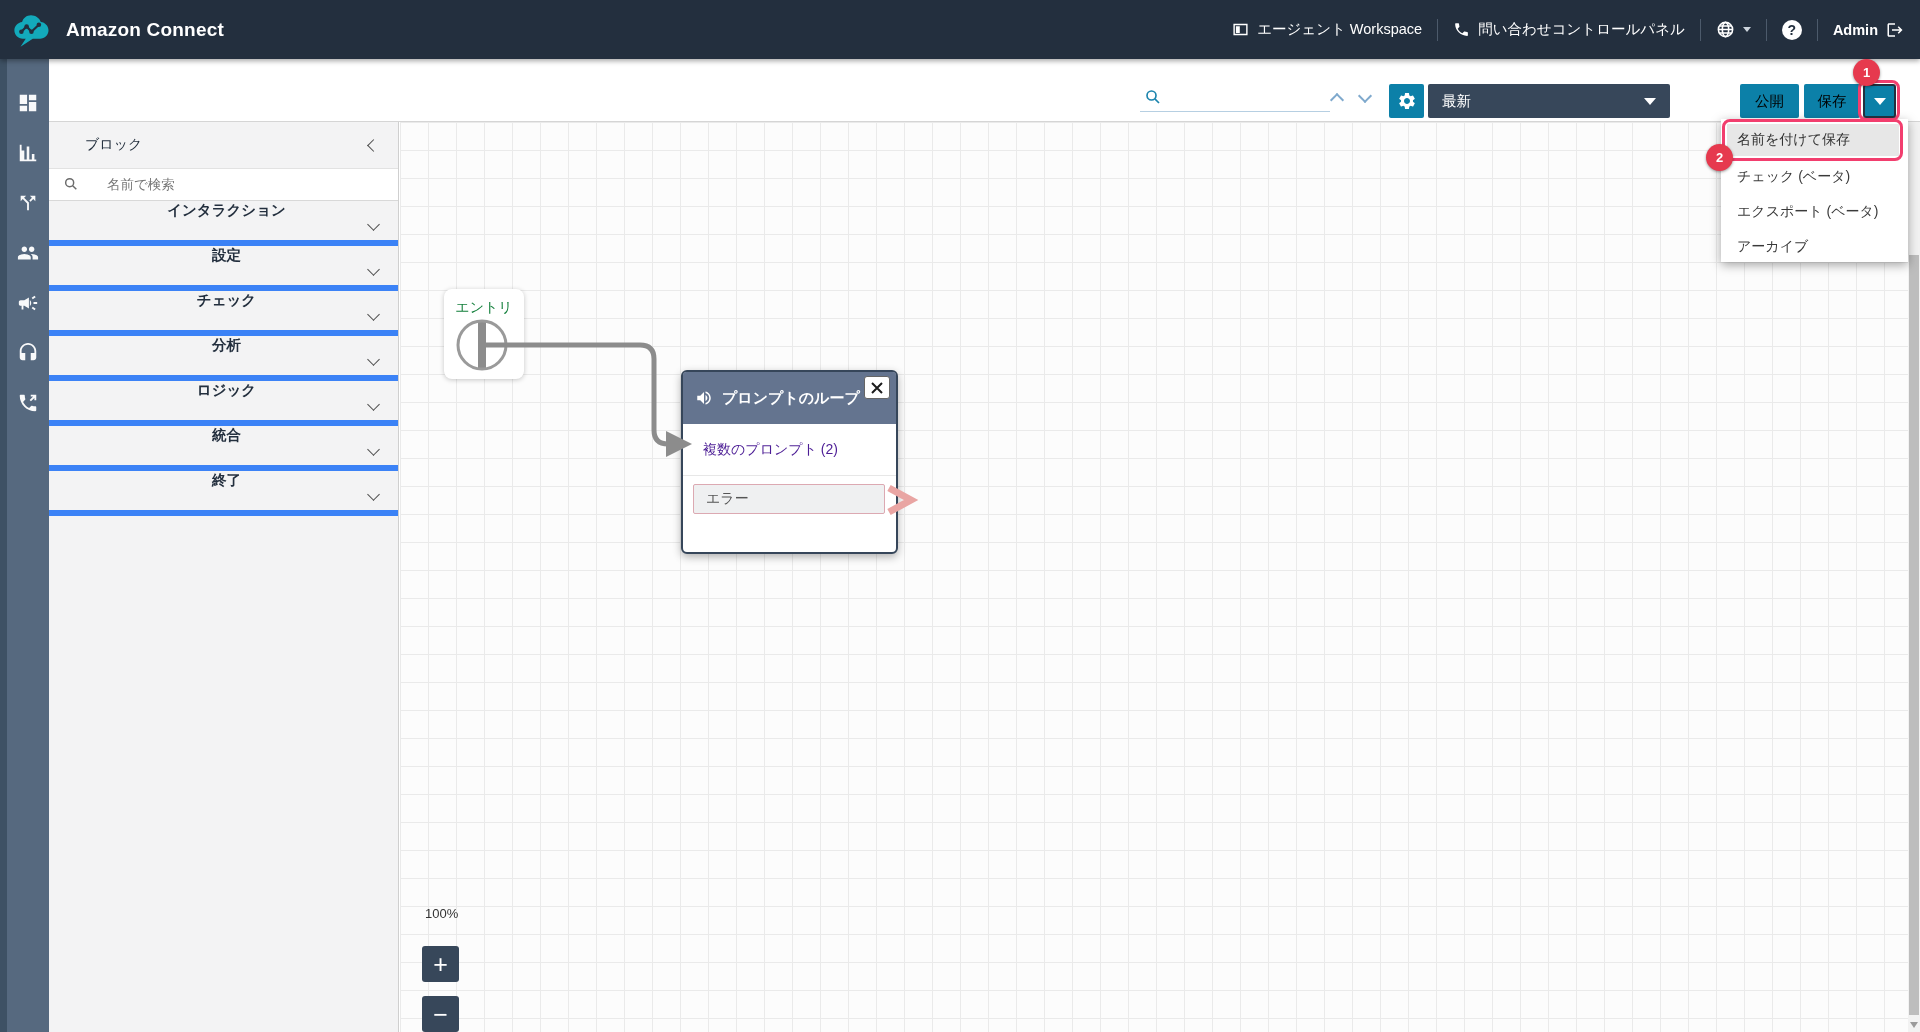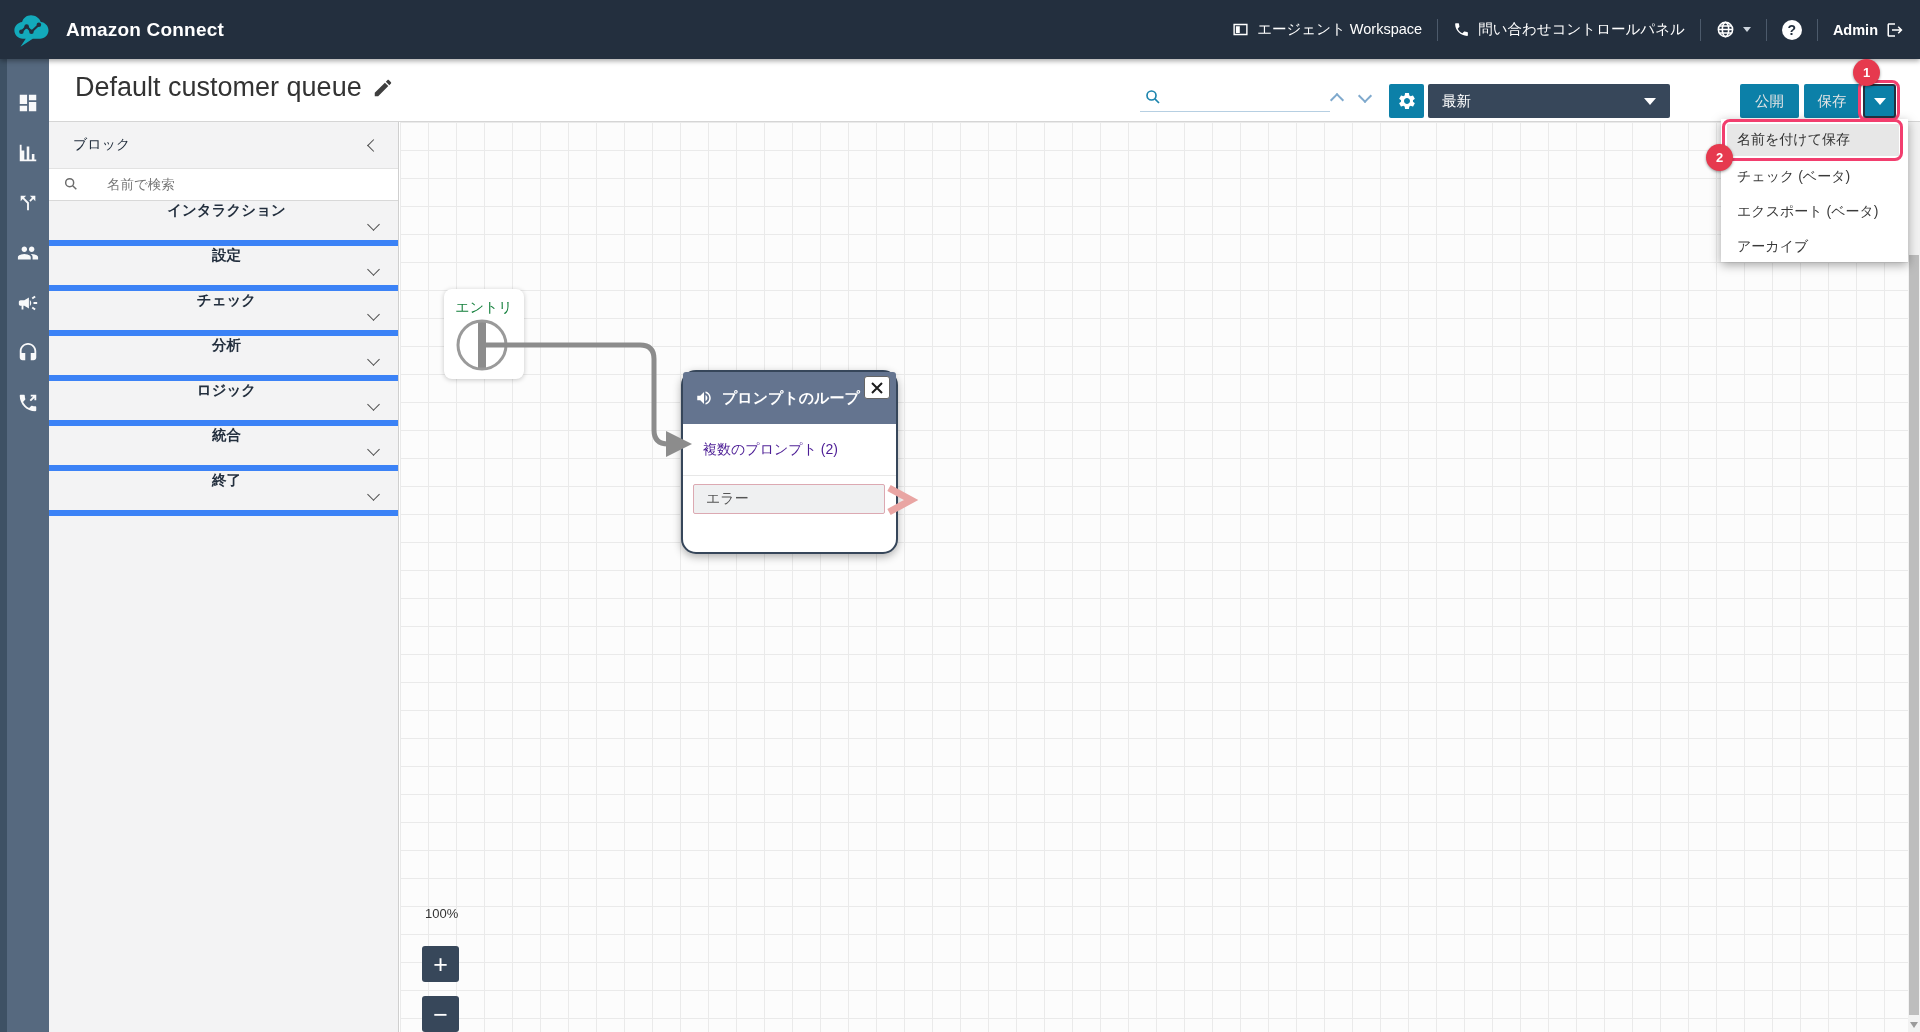--- a/index.html
+++ b/index.html
@@ -34,32 +34,32 @@
     border-bottom:1px solid #b6cfe2;background:transparent;padding:0 0 0 28px;font-size:14px;z-index:25;box-sizing:border-box;}
   .flow-search-icon{position:absolute;left:1144px;top:88px;z-index:26;}
   .chev{display:inline-block;border:solid #7fa9cd;border-width:0 2px 2px 0;padding:4px;}
   .chev-up{position:absolute;left:1332px;top:95px;transform:rotate(-135deg);z-index:25;cursor:pointer;}
   .chev-down{position:absolute;left:1360px;top:91px;transform:rotate(45deg);z-index:25;cursor:pointer;}
   .gear-btn{position:absolute;left:1389px;top:84px;width:35px;height:34px;background:#0c80a8;border-radius:2px;
     display:flex;align-items:center;justify-content:center;z-index:25;cursor:pointer;}
   .version-select{position:absolute;left:1428px;top:84px;width:242px;height:34px;background:#37475a;color:#fff;
     border-radius:2px;display:flex;align-items:center;padding:0 14px;font-size:14.5px;z-index:25;cursor:pointer;box-sizing:border-box;}
   .version-caret{margin-left:auto;width:0;height:0;border-left:6px solid transparent;border-right:6px solid transparent;border-top:7px solid #fff;}
-  .teal-btn{position:absolute;top:84px;height:34px;background:#0c80a8;color:#e5e5e5;border:none;border-radius:2px;
+  .teal-btn{position:absolute;top:84px;height:34px;background:#0c80a8;color:#000000;border:none;border-radius:2px;
     font-size:14.5px;font-family:inherit;cursor:pointer;z-index:25;}
   .publish-btn{left:1740px;width:59px;}
   .save-btn{left:1804px;width:56px;}
   .caret-btn{position:absolute;left:1863px;top:84px;width:33px;height:34px;background:#0c80a8;border:2px solid #232f3e;
     border-radius:3px;display:flex;align-items:center;justify-content:center;z-index:56;cursor:pointer;box-sizing:border-box;}
   .caret-btn-tri{width:0;height:0;border-left:6px solid transparent;border-right:6px solid transparent;border-top:7px solid #fff;}
 
   
   .sidebar{position:absolute;left:49px;top:122px;width:350px;height:910px;background:#f3f3f4;
     border-right:1px solid #cfcfcf;z-index:10;box-sizing:border-box;}
-  .sidebar-header{height:46px;display:flex;align-items:center;padding:0 20px 0 24px;text-align:right;}
+  .sidebar-header{height:46px;display:flex;align-items:center;padding:0 20px 0 36px;text-align:right;}
   .sidebar-header-label{font-size:14px;color:#25313f;}
   .collapse-chev{margin-left:auto;display:inline-block;border:solid #4a4a4a;border-width:0 1.5px 1.5px 0;
     padding:4px;transform:rotate(135deg);cursor:pointer;}
   .sidebar-search{position:relative;height:31px;background:#fff;border-top:1px solid #e2e2e2;border-bottom:1px solid #d8d8d8;}
   .sidebar-search input{width:100%;height:100%;border:none;outline:none;background:transparent;
     padding:0 10px 0 58px;font-size:13.5px;color:#333;box-sizing:border-box;font-family:inherit;}
   .sidebar-search input::placeholder{color:#767676;}
   .sidebar-search-icon{position:absolute;left:14px;top:7px;}
   .acc-row{height:39px;display:flex;align-items:center;padding:0 20px 0 26px;border-bottom:6px solid #3b82f6;cursor:pointer;flex-direction:column;}
   .acc-label{font-size:14.5px;font-weight:600;color:#232f3e;}
@@ -68,21 +68,21 @@
   
   .canvas{position:absolute;left:400px;top:122px;width:1508px;height:910px;background:#fcfcfc;
     background-image:linear-gradient(to right,#eaeaea 1px,transparent 1px),linear-gradient(to bottom,#eaeaea 1px,transparent 1px);
     background-size:28px 28px;z-index:5;}
   .entry-card{position:absolute;left:44px;top:167px;width:80px;height:90px;background:#fff;border-radius:8px;
     box-shadow:0 1px 5px rgba(0,0,0,.22);z-index:6;cursor:move;}
   .entry-label{display:block;text-align:center;margin-top:10px;font-size:14px;color:#15803d;}
   .connector-svg{position:absolute;left:0;top:0;width:1508px;height:910px;z-index:8;pointer-events:none;}
 
   .prompt-block{position:absolute;left:281px;top:248px;width:217px;height:184px;background:#fff;
-    border:2px solid #36465a;border-radius:15px;box-shadow:0 3px 9px rgba(0,0,0,.3);z-index:7;box-sizing:border-box;cursor:move;}
+    border:2px solid #36465a;border-radius:6px;box-shadow:0 3px 9px rgba(0,0,0,.3);z-index:7;box-sizing:border-box;cursor:move;}
   .pb-header{height:52px;background:#64748f;border-radius:3px 3px 0 0;display:flex;align-items:center;
     padding:0 12px;color:#fff;font-weight:bold;font-size:15px;gap:9px;}
   .pb-close{position:absolute;top:4px;right:6px;width:24px;height:21px;background:#fff;border:1px solid #666;
     border-radius:3px;display:flex;align-items:center;justify-content:center;cursor:pointer;}
   .pb-row1{height:52px;display:flex;align-items:center;padding-left:20px;font-size:14px;color:#4c1d95;
     border-bottom:1px solid #e7e7e7;box-sizing:border-box;}
   .pb-error{position:absolute;left:10px;top:112px;width:192px;height:30px;background:#eff0f1;
     border:1px solid #dca9b2;border-radius:2px;display:flex;align-items:center;padding-left:12px;
     font-size:14px;color:#555;box-sizing:border-box;cursor:pointer;}
   .pb-error-arrow{position:absolute;left:204px;top:114px;overflow:visible;}
@@ -190,26 +190,20 @@
     <svg class="rail-icon" viewBox="0 0 24 24">
         <path fill="#fff" d="M12 1c-4.97 0-9 4.03-9 9v7c0 1.66 1.34 3 3 3h3v-8H5v-2c0-3.87 3.13-7 7-7s7 3.13 7 7v2h-4v8h3c1.66 0 3-1.34 3-3v-7c0-4.97-4.03-9-9-9z"></path>
       </svg>
     <svg class="rail-icon" viewBox="0 0 24 24">
         <path fill="#fff" d="M6.62 10.79c1.44 2.83 3.76 5.14 6.59 6.59l2.2-2.2c.27-.27.67-.36 1.02-.24 1.12.37 2.33.57 3.57.57.55 0 1 .45 1 1V20c0 .55-.45 1-1 1-9.39 0-17-7.61-17-17 0-.55.45-1 1-1h3.5c.55 0 1 .45 1 1 0 1.25.2 2.45.57 3.57.11.35.03.74-.25 1.02l-2.2 2.2z"></path>
         <path fill="#fff" d="M15 3h6v6h-2V6.41l-3.79 3.8-1.42-1.42L17.59 5H15z"></path>
       </svg>
   </div>
 
   <div class="titlebar"></div>
-  <div class="page-title">
-    <span>Default customer queue</span>
-    <svg width="22" height="22" viewBox="0 0 24 24">
-        <path fill="#3f3f3f" d="M3 17.25V21h3.75L17.81 9.94l-3.75-3.75L3 17.25zM20.71 7.04c.39-.39.39-1.02 0-1.41l-2.34-2.34c-.39-.39-1.02-.39-1.41 0l-1.83 1.83 3.75 3.75 1.83-1.83z"></path>
-      </svg>
-  </div>
 
   <svg class="flow-search-icon" width="18" height="18" viewBox="0 0 24 24">
     <circle cx="10" cy="10" r="6" fill="none" stroke="#1b84ad" stroke-width="2.2"></circle>
     <path stroke="#1b84ad" stroke-width="2.2" d="M14.5 14.5L20 20"></path>
   </svg>
   <input class="flow-search" value="" style="">
   <span class="chev chev-up"></span>
   <span class="chev chev-down"></span>
   <div class="gear-btn">
     <svg width="20" height="20" viewBox="0 0 24 24">

